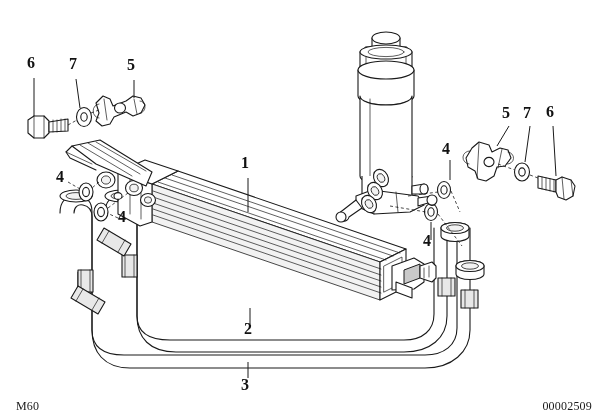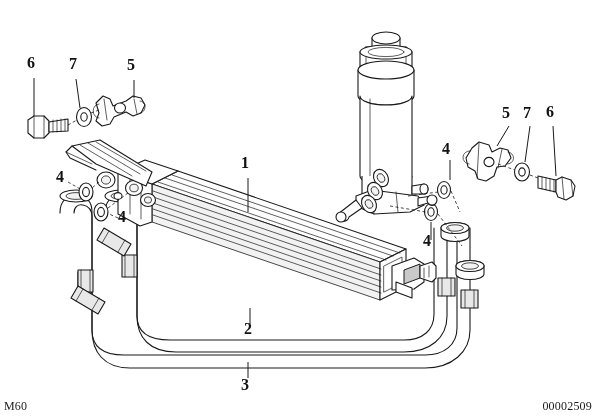--- a/index.html
+++ b/index.html
@@ -22,21 +22,21 @@
     width: 600px;
     height: 420px;
   }
   .corner-text {
     position: absolute;
     font-family: "Liberation Serif", serif;
     font-size: 12px;
     color: #1a1a1a;
     letter-spacing: 0.2px;
   }
-  #footer-left { left: 4px; bottom: 6px; }
+  #footer-left { left: 16px; bottom: 6px; }
   #footer-right { right: 8px; bottom: 6px; margin-left: 28px; }
   svg text.callout {
     font-family: "Liberation Serif", serif;
     font-size: 16px;
     font-weight: bold;
     fill: #111111;
   }
 </style>
 </head>
 <body>

